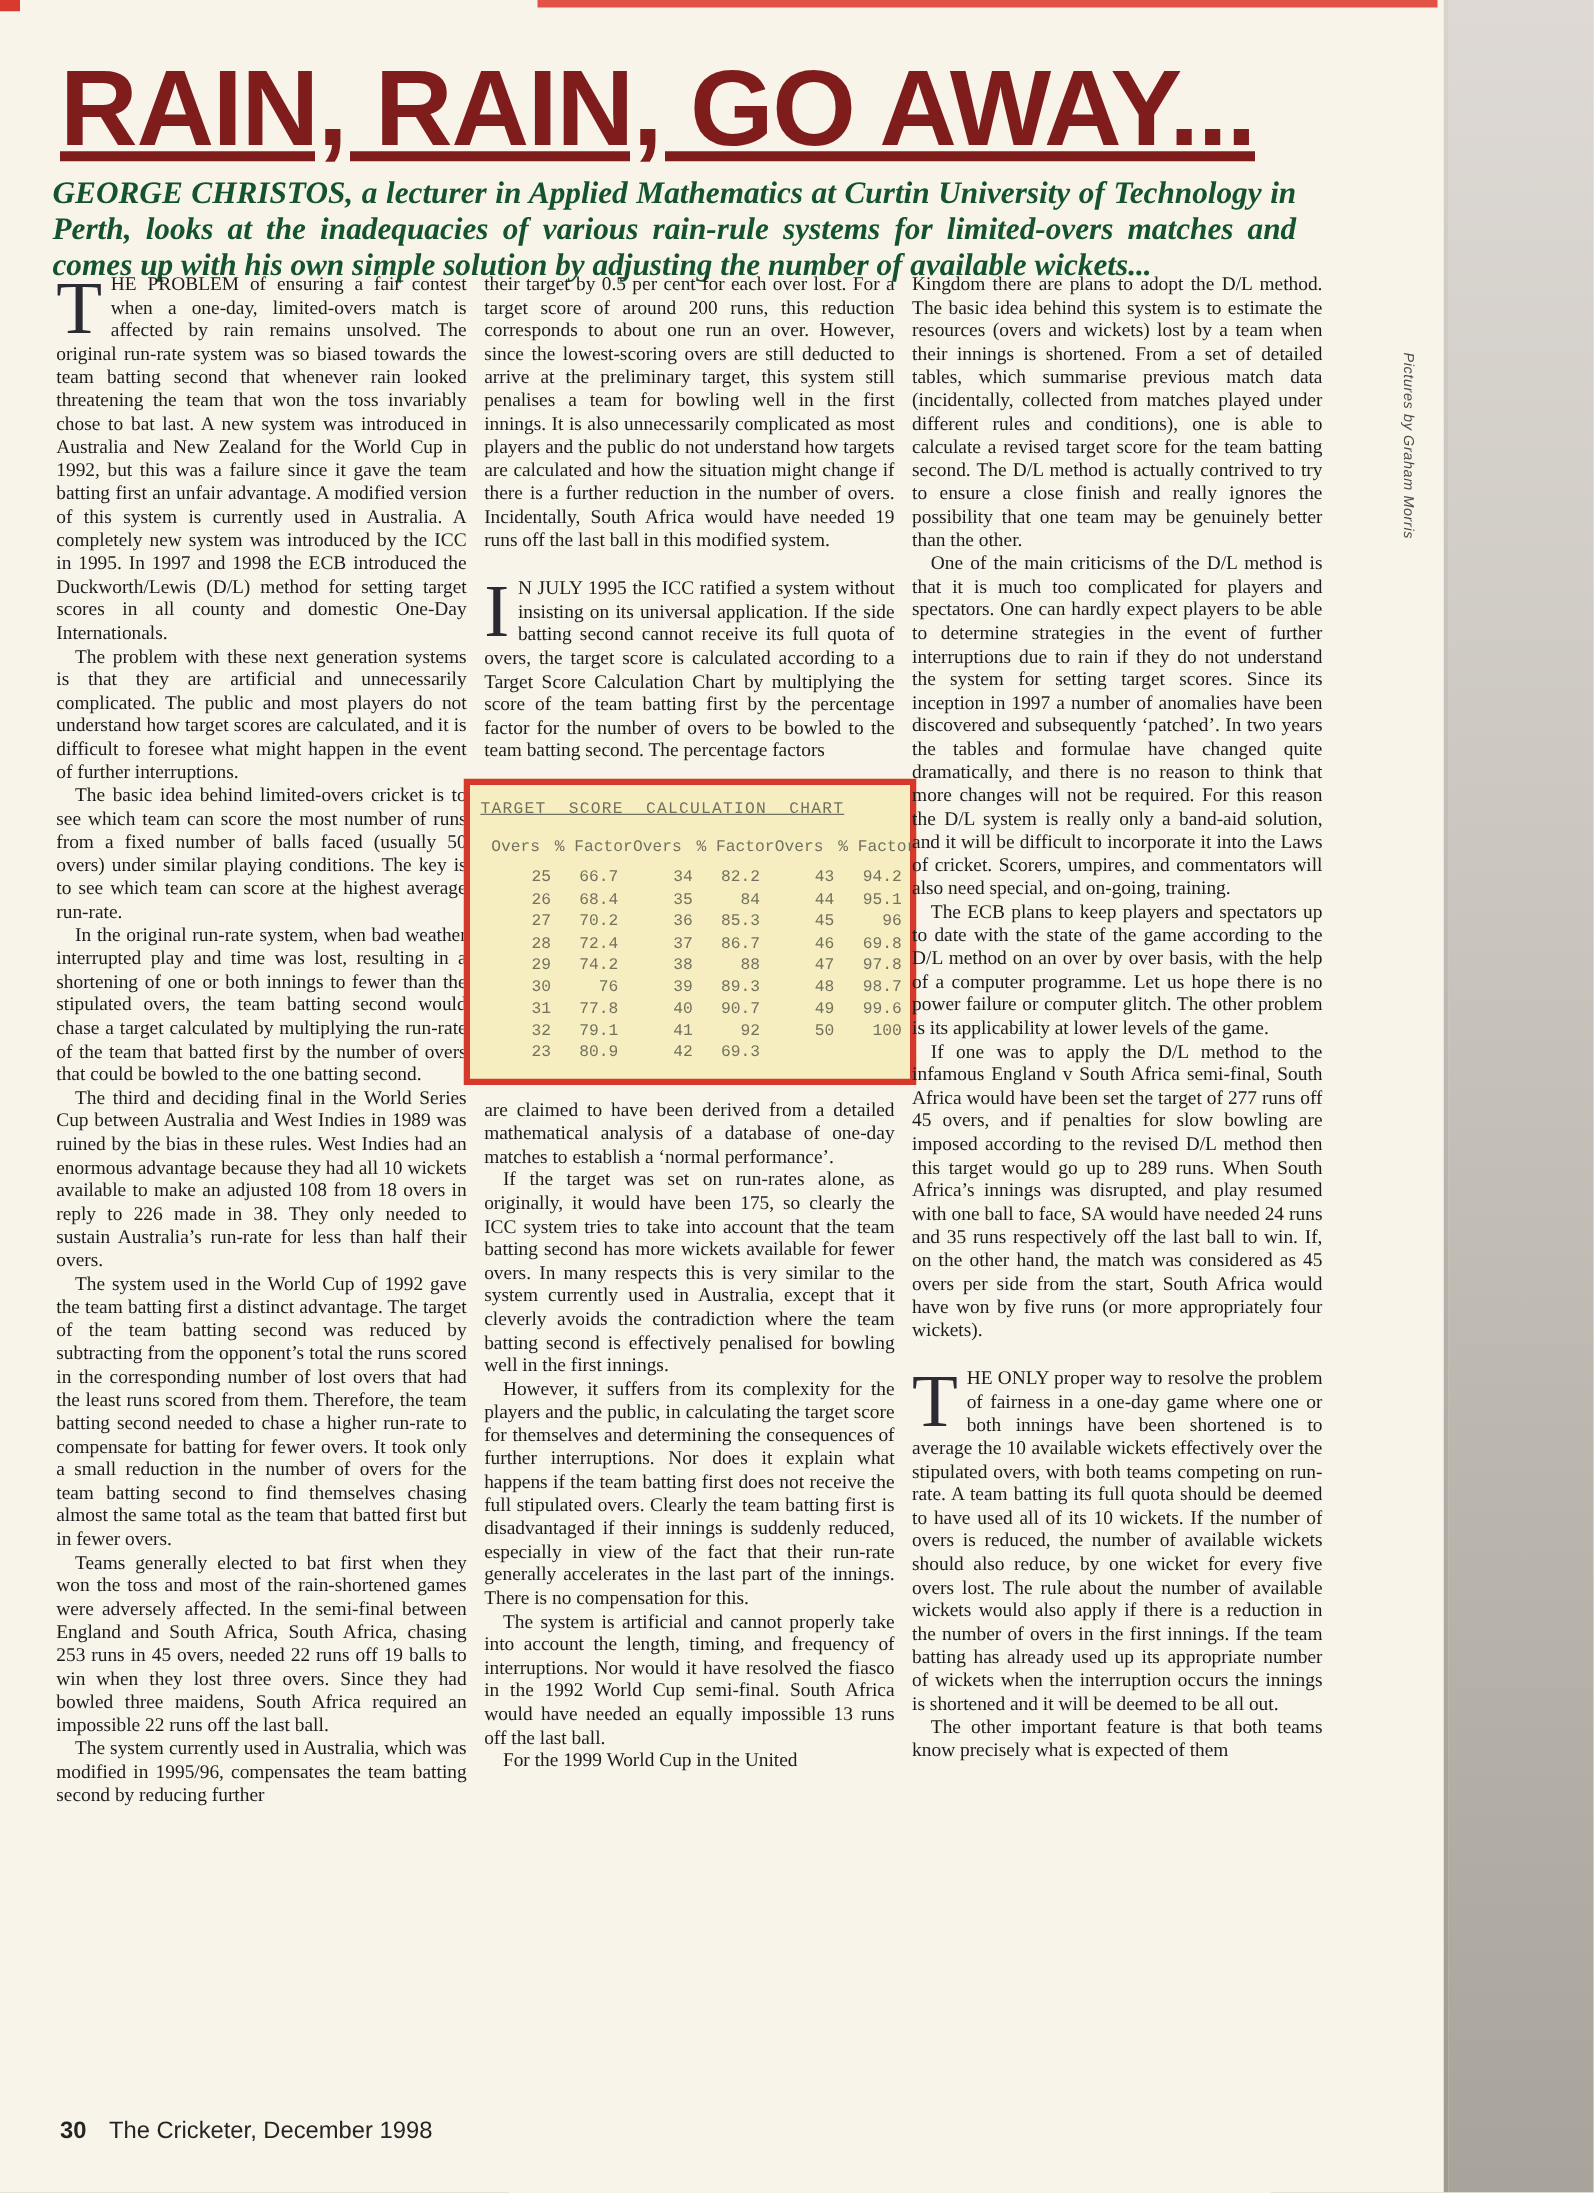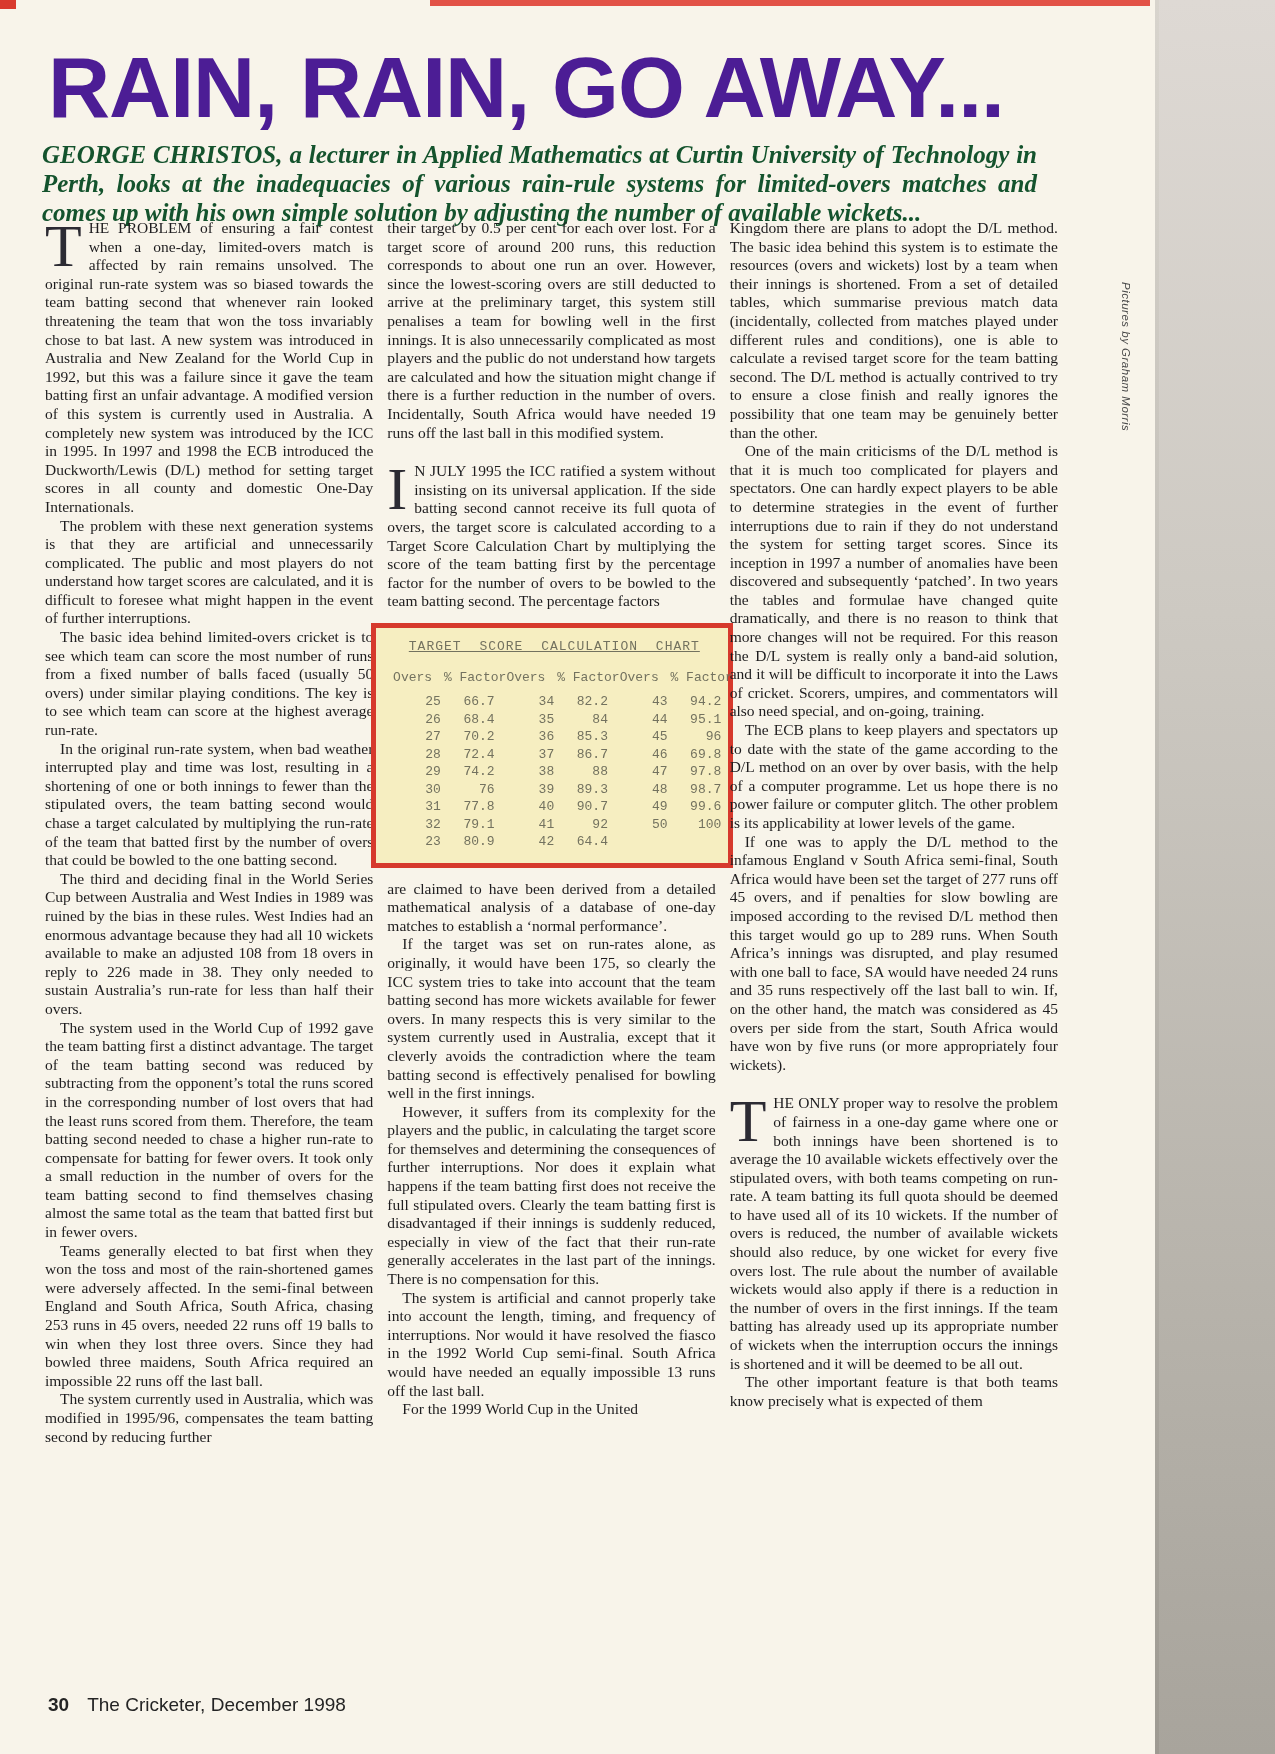--- a/index.html
+++ b/index.html
@@ -46,21 +46,21 @@
   }
 
   
   .chart {
     width:362px; margin:12px 0 12px -16px;
     border:5px solid #d6392c; background:#f6eec1;
     padding:10px 4px 12px 8px;
     font-family:"Liberation Mono", monospace; color:#73725f;
   }
   .chart-title {
-    text-align:center; font-size:13px; word-spacing:9px; letter-spacing:1px;
+    font-size:13px; word-spacing:9px; letter-spacing:1px;
     text-decoration:underline; margin-bottom:12px; white-space:nowrap;
   }
   .chart table { width:100%; border-collapse:collapse; font-size:13px; table-layout:fixed; }
   .chart th { font-weight:normal; text-align:center; padding:1px 3px 5px 0; white-space:nowrap; }
   .chart td { text-align:right; padding:0 3px 0 0; line-height:17.5px; white-space:nowrap; }
   .chart th:nth-child(odd), .chart td:nth-child(odd) { width:17.5%; }
   .chart th:nth-child(even), .chart td:nth-child(even) { width:15.8%; }
 
   .footer {
     position:absolute; left:48px; top:1694px;
@@ -77,21 +77,21 @@
 </head>
 <body>
 
 <div class="page">
 
   <div class="top-red-chip"></div>
   <div class="top-red-line"></div>
   <div class="edge-strip"></div>
   <div class="edge-strip-line"></div>
 
-  <h1 class="headline" style="color: #4c1d95;">RAIN, RAIN, GO AWAY...</h1>
+  <h1 class="headline" style="color: #7f1d1d; text-decoration: underline;">RAIN, RAIN, GO AWAY...</h1>
 
   <p class="standfirst">GEORGE CHRISTOS, a lecturer in Applied Mathematics at Curtin University of Technology in Perth, looks at the inadequacies of various rain-rule systems for limited-overs matches and comes up with his own simple solution by adjusting the number of available wickets...</p>
 
   <div class="columns">
 
     <div class="col">
         <p class="body-para no-indent"><span class="dropcap">T</span>HE PROBLEM of ensuring a fair contest when a one-day, limited-overs match is affected by rain remains unsolved. The original run-rate system was so biased towards the team batting second that whenever rain looked threatening the team that won the toss invariably chose to bat last. A new system was introduced in Australia and New Zealand for the World Cup in 1992, but this was a failure since it gave the team batting first an unfair advantage. A modified version of this system is currently used in Australia. A completely new system was introduced by the ICC in 1995. In 1997 and 1998 the ECB introduced the Duckworth/Lewis (D/L) method for setting target scores in all county and domestic One-Day Internationals.</p>
         <p class="body-para">The problem with these next generation systems is that they are artificial and unnecessarily complicated. The public and most players do not understand how target scores are calculated, and it is difficult to foresee what might happen in the event of further interruptions.</p>
         <p class="body-para">The basic idea behind limited-overs cricket is to see which team can score the most number of runs from a fixed number of balls faced (usually 50 overs) under similar playing conditions. The key is to see which team can score at the highest average run-rate.</p>
         <p class="body-para">In the original run-rate system, when bad weather interrupted play and time was lost, resulting in a shortening of one or both innings to fewer than the stipulated overs, the team batting second would chase a target calculated by multiplying the run-rate of the team that batted first by the number of overs that could be bowled to the one batting second.</p>
@@ -182,21 +182,21 @@
                 <td>79.1</td>
                 <td>41</td>
                 <td>92</td>
                 <td>50</td>
                 <td>100</td>
               </tr>
               <tr>
                 <td>23</td>
                 <td>80.9</td>
                 <td>42</td>
-                <td>64.4</td>
+                <td>69.3</td>
                 <td></td>
                 <td></td>
               </tr>
             </tbody>
         </table>
       </div>
 
       <div>
           <p class="body-para no-indent">are claimed to have been derived from a detailed mathematical analysis of a database of one-day matches to establish a ‘normal performance’.</p>
           <p class="body-para">If the target was set on run-rates alone, as originally, it would have been 175, so clearly the ICC system tries to take into account that the team batting second has more wickets available for fewer overs. In many respects this is very similar to the system currently used in Australia, except that it cleverly avoids the contradiction where the team batting second is effectively penalised for bowling well in the first innings.</p>

